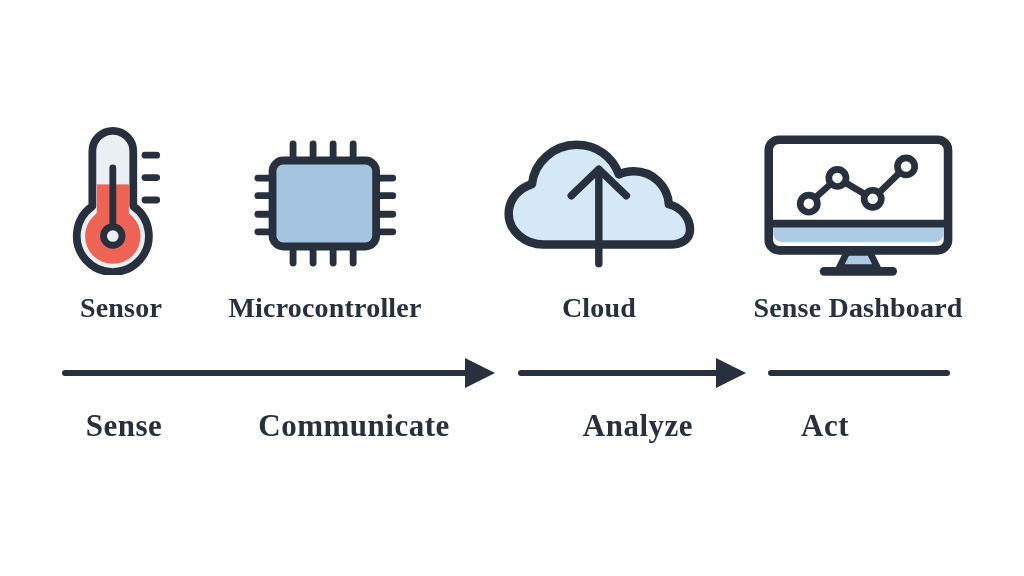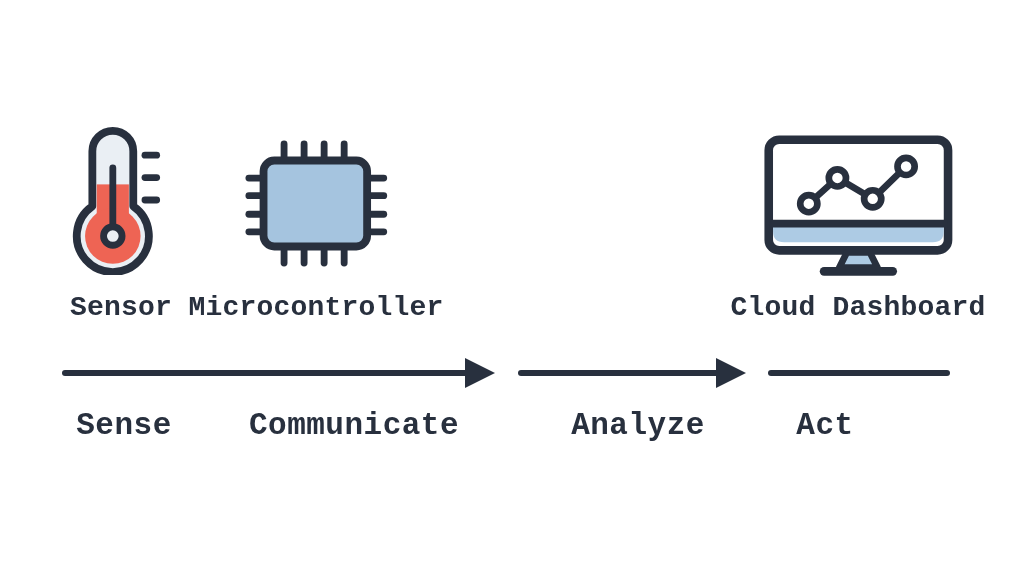--- a/index.html
+++ b/index.html
@@ -13,21 +13,21 @@
     --screen-white: #FFFFFF;
   }
   * { box-sizing: border-box; }
   html, body { margin: 0; padding: 0; background: #fff; }
   .stage {
     position: relative;
     width: 1024px;
     height: 576px;
     background: var(--background);
     overflow: hidden;
-    font-family: Liberation Mono, monospace;
+    font-family: Liberation Serif, serif;
     text-align: center;
   }
   .node {
     position: absolute;
     top: 118px;
     width: 280px;
     margin-left: -140px;   
     display: flex;
     flex-direction: column;
     align-items: center;
@@ -98,21 +98,21 @@
         <circle class="ln w7 fill-tube" cx="46" cy="116" r="9.5"></circle>
 
         <line class="ln w7 cap" x1="79" y1="33" x2="91" y2="33"></line>
         <line class="ln w7 cap" x1="79" y1="56" x2="91" y2="56"></line>
         <line class="ln w7 cap" x1="79" y1="79" x2="91" y2="79"></line>
       </svg>
     </div>
     <div class="node-label">Sensor</div>
   </div>
 
-  <div class="node" style="left:316px">
+  <div class="node" style="left:325px">
     <div class="icon-slot">
       <svg class="mt-chip" height="129" viewBox="0 0 148 132">
 
         <line class="ln w7 cap" x1="41" y1="5" x2="41" y2="22"></line>
         <line class="ln w7 cap" x1="61.5" y1="5" x2="61.5" y2="22"></line>
         <line class="ln w7 cap" x1="82" y1="5" x2="82" y2="22"></line>
         <line class="ln w7 cap" x1="102.5" y1="5" x2="102.5" y2="22"></line>
 
         <line class="ln w7 cap" x1="41" y1="110" x2="41" y2="127"></line>
         <line class="ln w7 cap" x1="61.5" y1="110" x2="61.5" y2="127"></line>
@@ -128,20 +128,40 @@
         <line class="ln w7 cap" x1="126" y1="58" x2="143" y2="58"></line>
         <line class="ln w7 cap" x1="126" y1="77" x2="143" y2="77"></line>
         <line class="ln w7 cap" x1="126" y1="95" x2="143" y2="95"></line>
 
         <rect class="ln w8 join fill-chip" x="20" y="22" width="106" height="88" rx="11"></rect>
       </svg>
     </div>
     <div class="node-label">Microcontroller</div>
   </div>
 
+  <div class="node" style="left:599px">
+    <div class="icon-slot">
+      <svg class="mt-cloud" height="140" viewBox="0 0 192 132">
+
+        <path class="ln w8 join fill-cloud" d="M44,108
+                 C26,108 11,95 11,79
+                 C11,66 20,55 33,51
+                 C35,31 53,14 75,14
+                 C94,14 109,25 115,42
+                 C119,40 124,39 129,39
+                 C147,39 161,53 162,70
+                 C174,73 182,83 182,94
+                 C182,103 174,108 163,108 Z"></path>
+
+        <line class="ln w7 cap" x1="96" y1="40" x2="96" y2="126"></line>
+        <polyline class="ln w7 cap join" points="70,62 96,37 122,62"></polyline>
+      </svg>
+    </div>
+    <div class="node-label">Cloud</div>
+  </div>
 
   <div class="node" style="left:858px">
     <div class="icon-slot">
       <svg class="mt-monitor" height="145" viewBox="0 0 200 152">
 
         <rect class="ln w9 join fill-screen" x="6" y="6" width="188" height="116" rx="11"></rect>
 
         <path class="fill-mon" d="M10.5,96 H189.5 V102 Q189.5,113.5 178,113.5 H22 Q10.5,113.5 10.5,102 Z"></path>
 
         <line class="ln w8" x1="7" y1="94" x2="193" y2="94"></line>
@@ -149,21 +169,21 @@
         <polyline class="ln w7 join" points="48,73 78,46 115,68 150,34"></polyline>
         <circle class="ln w7 fill-screen" cx="48" cy="73" r="9"></circle>
         <circle class="ln w7 fill-screen" cx="78" cy="46" r="9"></circle>
         <circle class="ln w7 fill-screen" cx="115" cy="68" r="9"></circle>
         <circle class="ln w7 fill-screen" cx="150" cy="34" r="9"></circle>
 
         <path class="ln w7 join fill-mon" d="M88,124 L80,140 L120,140 L112,124 Z"></path>
         <line class="ln w9 cap" x1="64" y1="144" x2="136" y2="144"></line>
       </svg>
     </div>
-    <div class="node-label">Cloud Dashboard</div>
+    <div class="node-label">Sense Dashboard</div>
   </div>
 
   <svg class="connector" style="left:60px" width="438" height="36">
     <line class="ln w6 cap" x1="5" y1="18" x2="408" y2="18"></line>
     <polygon class="fill-ink" points="405,3 435,18 405,33"></polygon>
   </svg>
 
   <svg class="connector" style="left:516px" width="234" height="36">
     <line class="ln w6 cap" x1="5" y1="18" x2="202" y2="18"></line>
     <polygon class="fill-ink" points="200,3 230,18 200,33"></polygon>

